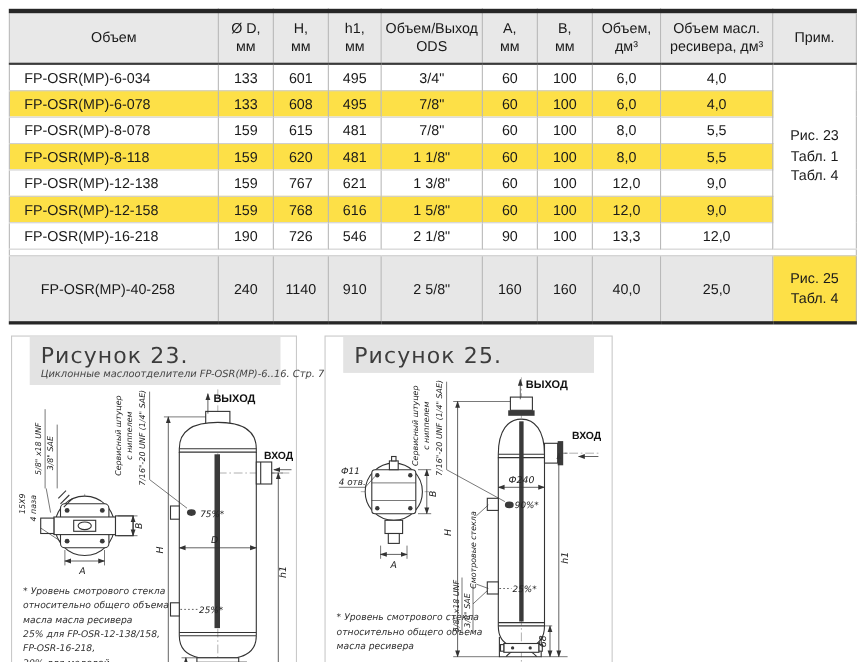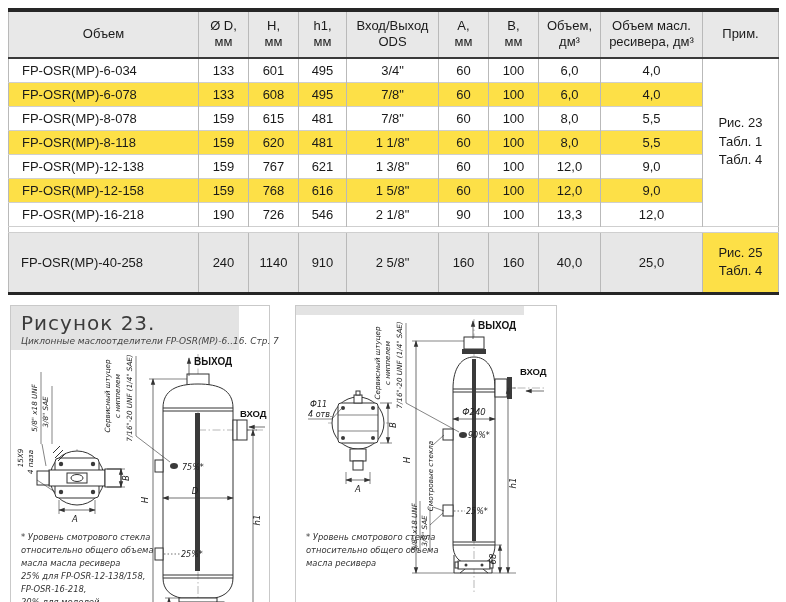--- a/index.html
+++ b/index.html
@@ -13,29 +13,29 @@
                 padding:6px 2px;border-left:1px solid #b9b9b9;border-bottom:2px solid #3a3a3a;vertical-align:middle;}
   table.spec th:first-child{border-left:none;}
   table.spec td{font-size:13px;text-align:center;padding:4px 2px;border-left:1px solid #b9b9b9;
                 border-top:1px solid #cfcfcf;vertical-align:middle;}
   table.spec td:first-child{border-left:none;text-align:left;padding-left:13px;}
   table.spec tr.g td{background:#fde047;}
   table.spec tr.w td{background:#ffffff;}
   table.spec td.note{background:#ffffff;font-size:13px;line-height:1.45;text-align:center;padding-left:2px;}
   table.spec tr.sp td{height:5px;padding:0;background:#fff;border-top:1px solid #cfcfcf;}
   table.spec tr.last td{background:#e7e7e7;padding:11px 2px;border-top:1px solid #cfcfcf;border-bottom:3px solid #262626;}
-  table.spec tr.last td:first-child{padding-left:12px;}
+  table.spec tr.last td:first-child{padding-left:28px;}
   .h2l span{display:block;}
 
   
   .figs{display:flex;gap:25px;margin:10px 0 0 2px;}
   .panel{border:1px solid #c9c9c9;background:#fff;}
   .p23{width:258px;height:330px;}
   .p25{width:260px;height:330px;}
-  .panel-hd{background:#e3e3e3;width:212px;padding:5px 6px 4px 10px;}
+  .panel-hd{background:#e3e3e3;width:212px;padding:5px 6px 4px 10px;margin-left:16px;}
   .panel-title{font-family:"DejaVu Sans",sans-serif;font-size:20px;color:#3c3c3c;letter-spacing:1px;}
   .panel-sub{font-family:"DejaVu Sans",sans-serif;font-size:9px;font-style:italic;color:#444;margin-top:1px;white-space:nowrap;}
   .panel svg{display:block;}
 
   
   .dr{stroke:#333;stroke-width:1;fill:none;}
   .drf{stroke:#333;stroke-width:1;fill:#fff;}
   .thin{stroke:#333;stroke-width:.6;fill:none;}
   .dk{fill:#3a3a3a;stroke:none;}
   .cl{stroke:#888;stroke-width:.6;stroke-dasharray:8 2.5 1.5 2.5;fill:none;}
@@ -77,21 +77,21 @@
           </th>
         <th class="h2l">
             <span>H,</span>
             <span>мм</span>
           </th>
         <th class="h2l">
             <span>h1,</span>
             <span>мм</span>
           </th>
         <th class="h2l">
-            <span>Вход/Выход</span>
+            <span>Объем/Выход</span>
             <span>ODS</span>
           </th>
         <th class="h2l">
             <span>A,</span>
             <span>мм</span>
           </th>
         <th class="h2l">
             <span>B,</span>
             <span>мм</span>
           </th>
@@ -353,20 +353,21 @@
           <text class="fn" x="10" y="229">25% для FP-OSR-12-138/158,</text>
           <text class="fn" x="10" y="242">FP-OSR-16-218,</text>
           <text class="fn" x="10" y="255">20% для моделей</text>
           <text class="fn" x="10" y="268">FP-OSR-6-034, FP-OSR-8-078/118</text>
         </g>
       </svg>
     </section>
 
     <section class="panel p25">
       <header class="panel-hd">
+        <div class="panel-title">Рисунок 25.</div>
       </header>
       <svg width="258" height="282" viewBox="0 0 258 282">
         <defs>
           <marker id="ar2" viewBox="0 0 10 10" refX="9" refY="5" markerWidth="9" markerHeight="9" orient="auto-start-reverse">
             <path d="M0,1.5 L10,5 L0,8.5 Z" fill="#333"></path>
           </marker>
         </defs>
 
         <g>
           <line class="cl" x1="178" y1="4" x2="178" y2="278"></line>

